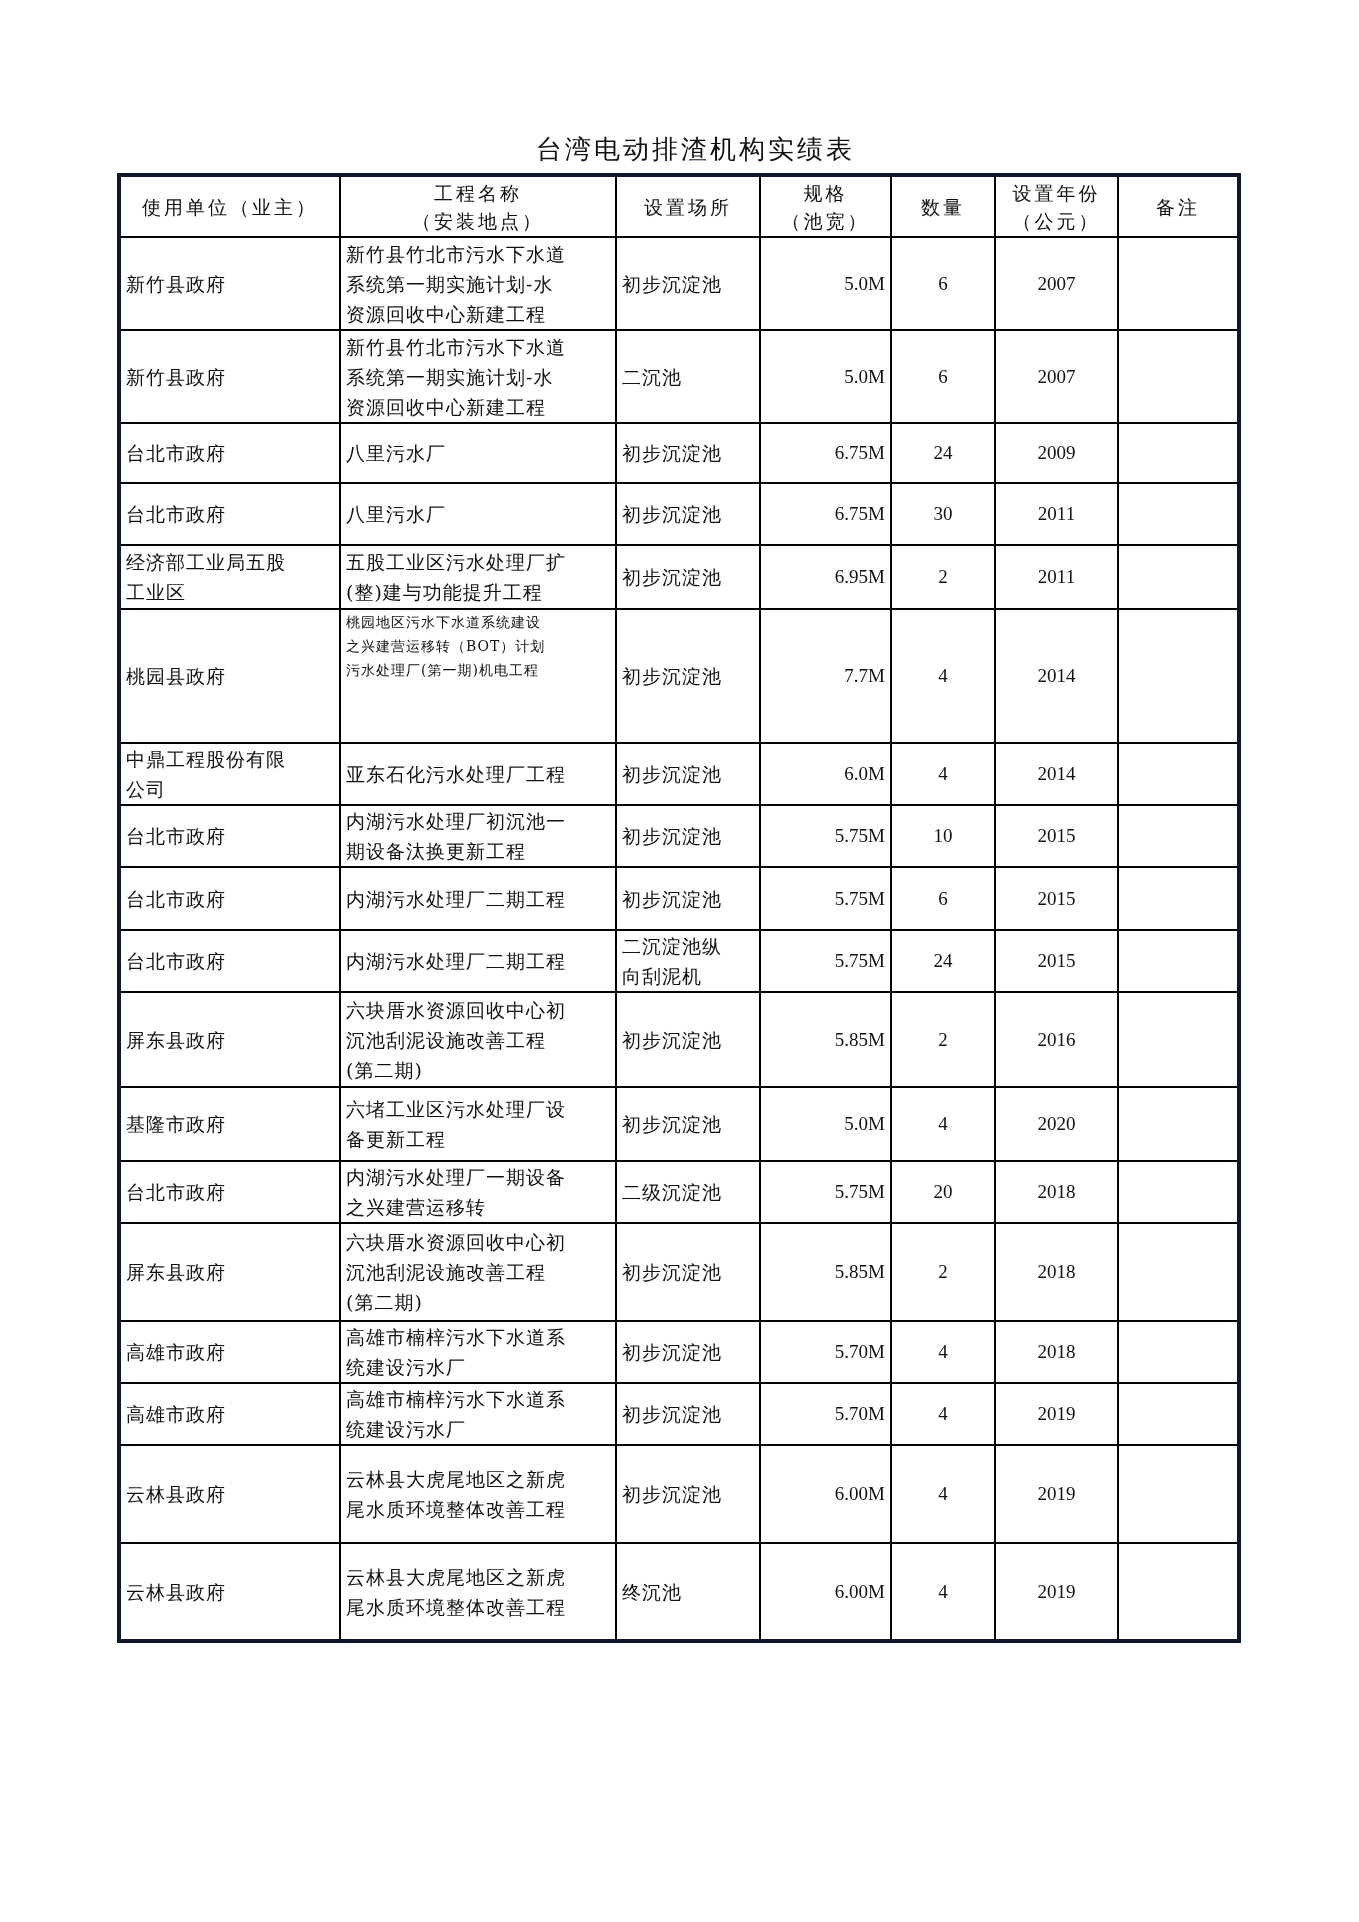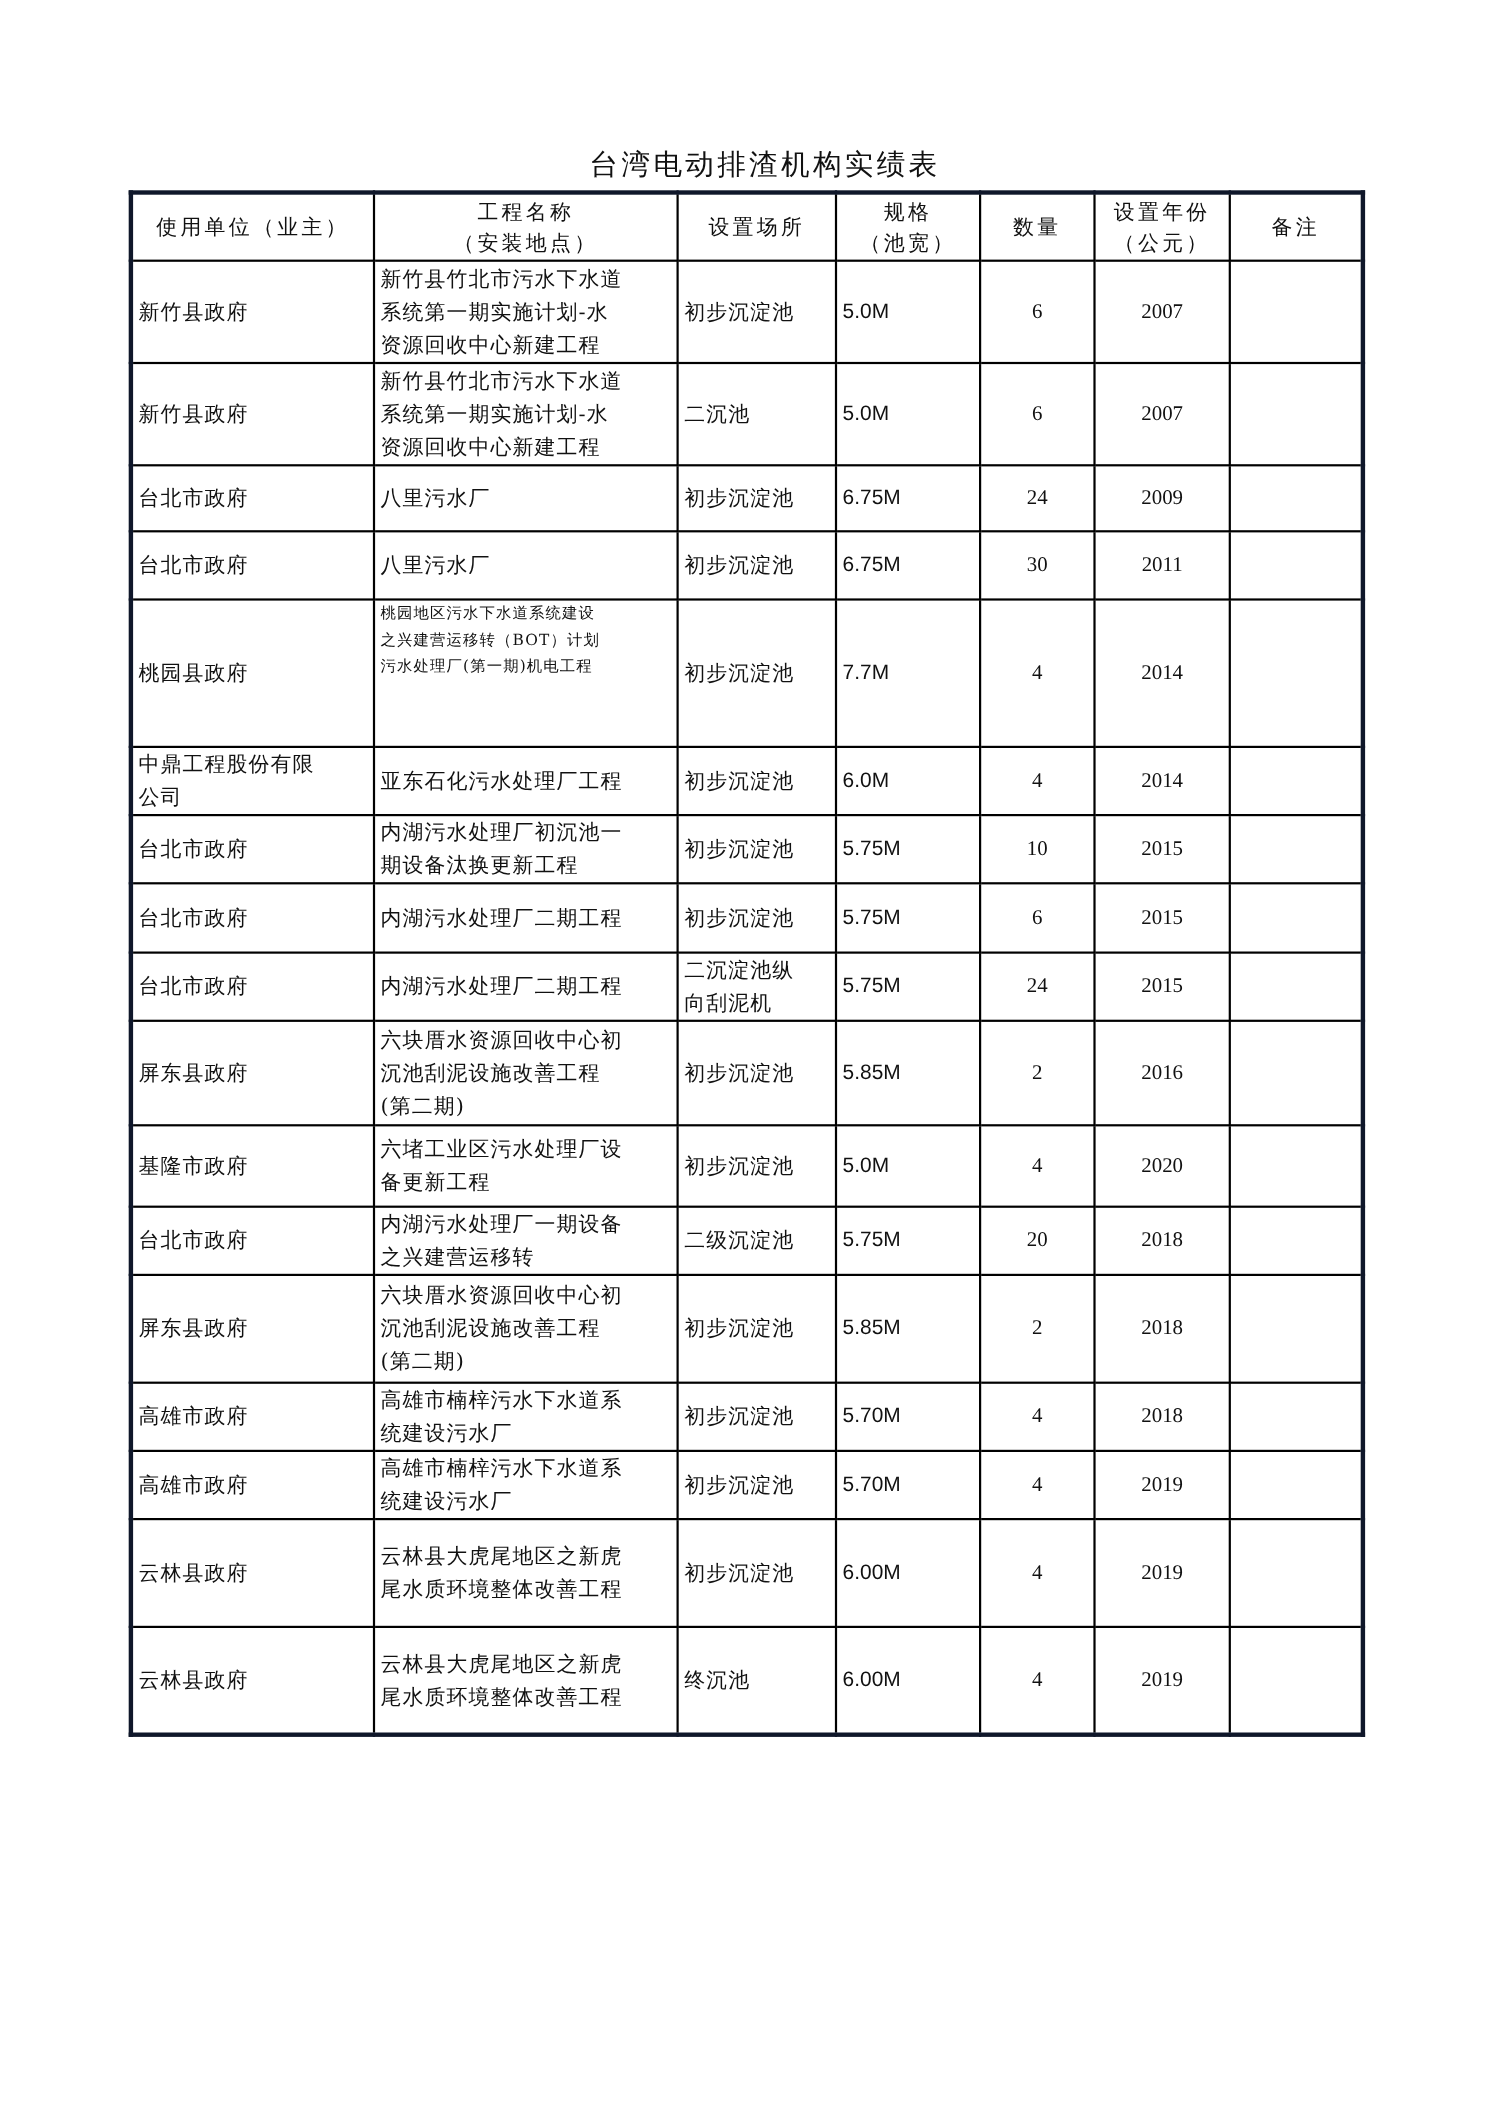--- a/index.html
+++ b/index.html
@@ -8,21 +8,21 @@
   .title { position: absolute; left: 16px; top: 132px; width: 1359px; text-align: center;
            font-size: 26px; letter-spacing: 3px; }
   table.grid { position: absolute; left: 117px; top: 173px; width: 1120px;
                border-collapse: collapse; table-layout: fixed;
                border: 4px solid #0f172a; }
   table.grid td, table.grid th { border: 2px solid #000; padding: 0 5px; font-weight: normal;
                font-size: 19px; line-height: 30px; vertical-align: middle; overflow: hidden; }
   table.grid th { text-align: center; font-size: 19px; line-height: 28px; letter-spacing: 3px; }
   td.owner, td.project, td.site { text-align: left; letter-spacing: 1px; }
   td.project.small { font-size: 14px; line-height: 24px; vertical-align: top; }
-  td.spec { text-align: left; font-family: Liberation Sans, sans-serif;
+  td.spec { text-align: right; font-family: Liberation Serif, serif;
             font-weight: bold; font-size: 20px; margin-left: 41px; }
   td.qty, td.year { text-align: center; font-family: "Liberation Serif", serif; font-size: 21px; }
   td.note { }
   .l { display: block; }
 </style>
 </head>
 <body>
 
 <div class="title">台湾电动排渣机构实绩表</div>
 
@@ -122,20 +122,37 @@
           <span class="l">八里污水厂</span>
         </td>
         <td class="site">
           <span class="l">初步沉淀池</span>
         </td>
         <td class="spec">6.75M</td>
         <td class="qty">30</td>
         <td class="year">2011</td>
         <td class="note"></td>
       </tr>
+      <tr style="height: 64px;">
+        <td class="owner">
+          <span class="l">经济部工业局五股</span>
+          <span class="l">工业区</span>
+        </td>
+        <td class="project">
+          <span class="l">五股工业区污水处理厂扩</span>
+          <span class="l">(整)建与功能提升工程</span>
+        </td>
+        <td class="site">
+          <span class="l">初步沉淀池</span>
+        </td>
+        <td class="spec">6.95M</td>
+        <td class="qty">2</td>
+        <td class="year">2011</td>
+        <td class="note"></td>
+      </tr>
       <tr style="height: 134px;">
         <td class="owner">
           <span class="l">桃园县政府</span>
         </td>
         <td class="project small">
           <span class="l">桃园地区污水下水道系统建设</span>
           <span class="l">之兴建营运移转（BOT）计划</span>
           <span class="l">污水处理厂(第一期)机电工程</span>
         </td>
         <td class="site">

